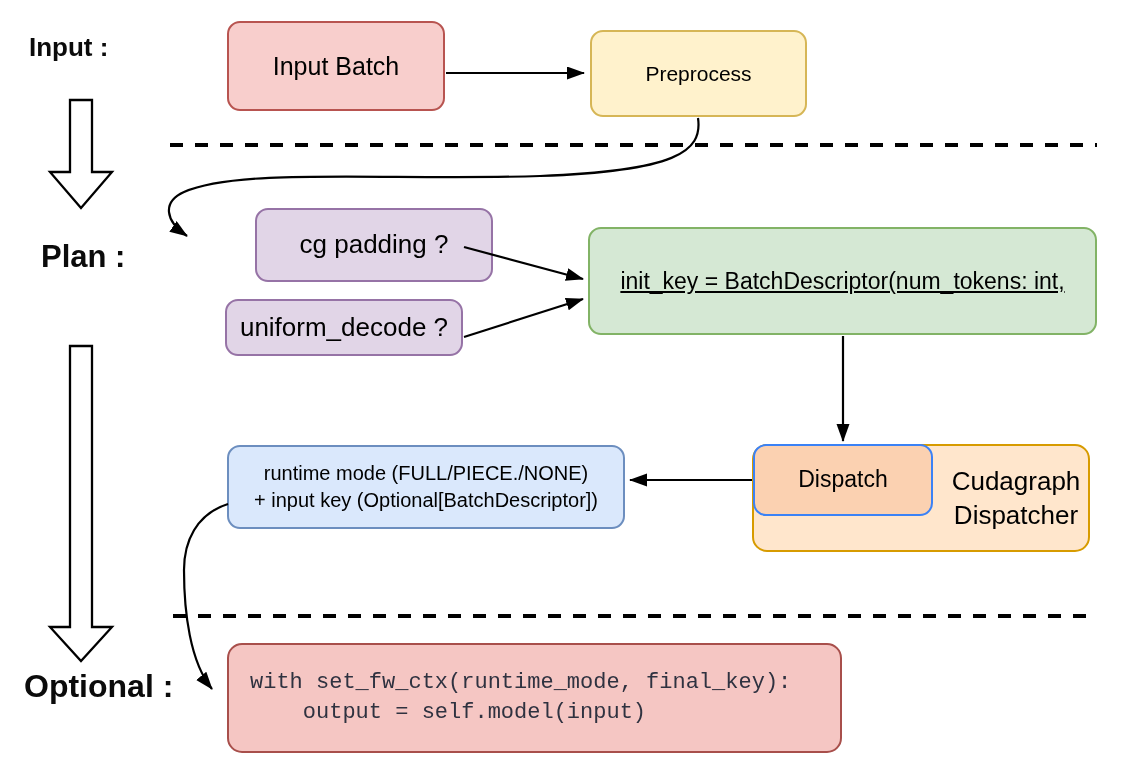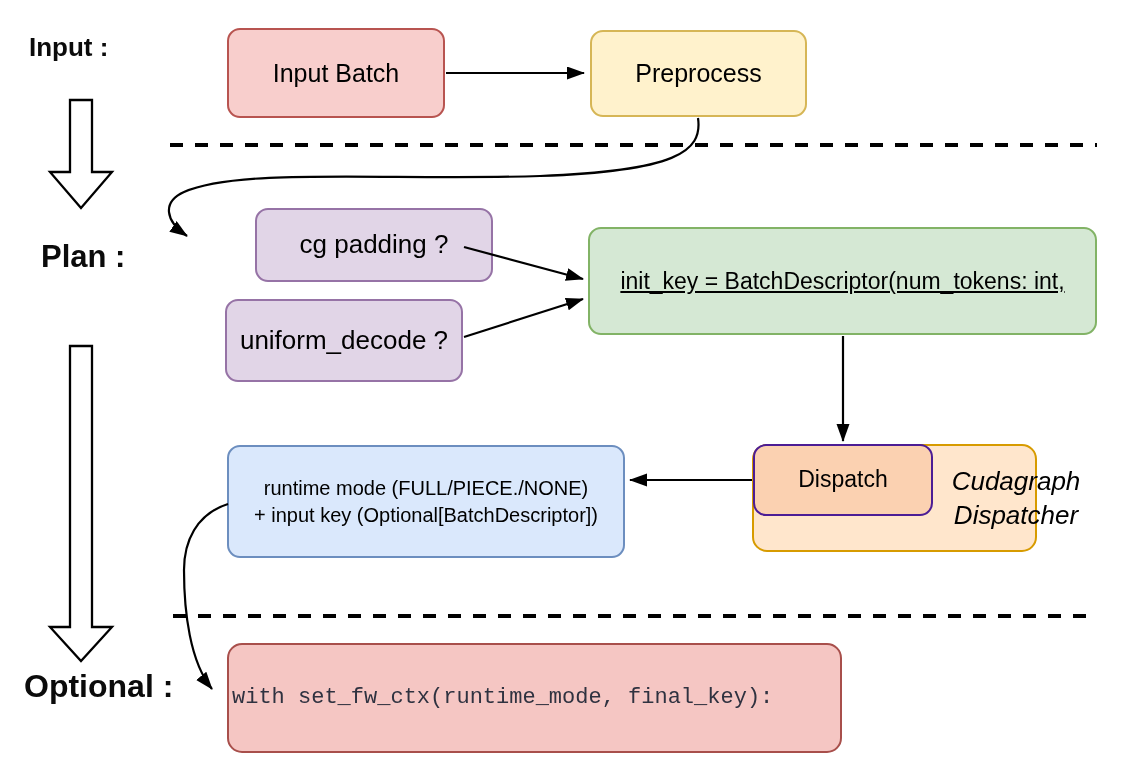--- a/index.html
+++ b/index.html
@@ -12,44 +12,44 @@
     position:absolute;font-weight:bold;color:#0b0b0b;white-space:nowrap;
   }
   #label-input{left:29px;top:32px;font-size:26px;}
   #label-plan{left:41px;top:239px;font-size:31px;}
   #label-execute{left:24px;top:668px;font-size:32px;}
 
   .node{
     position:absolute;display:flex;align-items:center;justify-content:center;
     text-align:center;box-sizing:border-box;border-radius:13px;line-height:1.3;
   }
-  #node-input-batch{left:227px;top:28px;width:218px;height:90px;
+  #node-input-batch{left:227px;top:21px;width:218px;height:90px;
     background:#f8cecc;border:2px solid #b85450;font-size:25px;}
   #node-preprocess{left:590px;top:30px;width:217px;height:87px;
-    background:#fff2cc;border:2px solid #d6b656;font-size:25px;}
+    background:#fff2cc;border:2px solid #d6b656;font-size:21px;}
   #node-cg-padding{left:225px;top:208px;width:238px;height:74px;
     background:#e1d5e7;border:2px solid #9673a6;font-size:26px;margin-left:30px;}
-  #node-uniform-decode{left:225px;top:299px;width:238px;height:83px;
+  #node-uniform-decode{left:225px;top:299px;width:238px;height:57px;
     background:#e1d5e7;border:2px solid #9673a6;font-size:26px;}
   #node-init-key{left:588px;top:227px;width:509px;height:108px;
     background:#d5e8d4;border:2px solid #82b366;font-size:23px;line-height:30px;
     flex-direction:column;text-decoration:underline;}
-  #node-cudagraph{left:752px;top:444px;width:285px;height:108px;
-    background:#ffe6cc;border:2px solid #d79b00;border-radius:15px;font-style:italic;}
+  #node-cudagraph{left:752px;top:444px;width:338px;height:108px;
+    background:#ffe6cc;border:2px solid #d79b00;border-radius:15px;}
   #cudagraph-label{position:absolute;left:182px;top:0;width:160px;height:104px;
     display:flex;flex-direction:column;align-items:center;justify-content:center;
     font-size:26px;line-height:34px;text-align:center;}
   #node-dispatch{left:753px;top:444px;width:180px;height:72px;
-    background:#fbd1b1;border:2px solid #4c1d95;font-size:23px;z-index:3;}
-  #node-runtime-mode{left:227px;top:445px;width:398px;height:113px;
+    background:#fbd1b1;border:2px solid #3b82f6;font-size:23px;z-index:3;}
+  #node-runtime-mode{left:227px;top:445px;width:398px;height:84px;
     background:#dae8fc;border:2px solid #6c8ebf;font-size:20px;line-height:27px;
     flex-direction:column;}
   #node-execute-code{left:227px;top:643px;width:615px;height:110px;
     background:#f5c6c3;border:2.5px solid #a84f4b;border-radius:15px;
-    justify-content:flex-start;align-items:center;}
+    justify-content:flex-start;align-items:center;padding-left:18px;}
   .code-block{
     font-family:"Liberation Mono","DejaVu Sans Mono",monospace;
     font-size:22px;line-height:30px;color:#2f3240;padding-left:3px;
     text-align:left;
   }
   .code-line{white-space:pre;}
   svg.overlay{position:absolute;left:0;top:0;z-index:5;pointer-events:none;}
 </style>
 </head>
 <body>
@@ -92,20 +92,21 @@
   </div>
 
   <div class="node" id="node-runtime-mode">
     <span>runtime mode (FULL/PIECE./NONE)</span>
     <span>+ input key (Optional[BatchDescriptor])</span>
   </div>
 
   <div class="node" id="node-execute-code">
     <div class="code-block">
       <div class="code-line">with set_fw_ctx(runtime_mode, final_key):</div>
+      <div class="code-line">    output = self.model(input)</div>
     </div>
   </div>
 
   <svg class="overlay" width="1142" height="770" viewBox="0 0 1142 770">
     <defs>
       <marker id="ah" markerUnits="userSpaceOnUse" markerWidth="20" markerHeight="15" refX="17" refY="6.5" orient="auto">
         <path d="M0,0 L18,6.5 L0,13 Z" fill="#000"></path>
       </marker>
     </defs>
 

